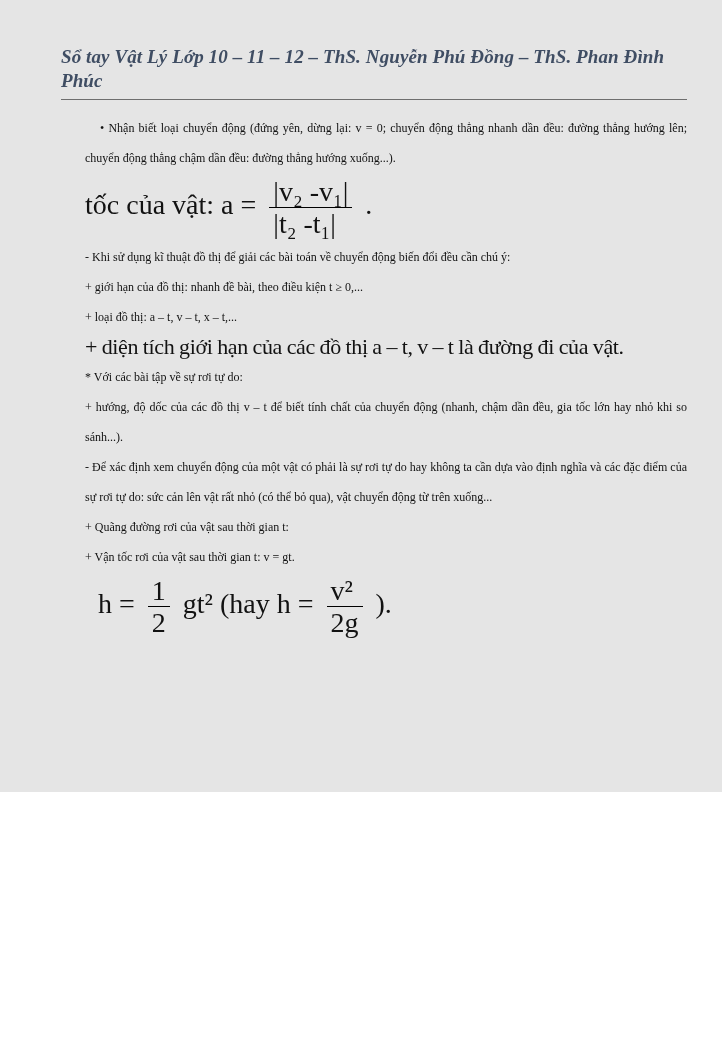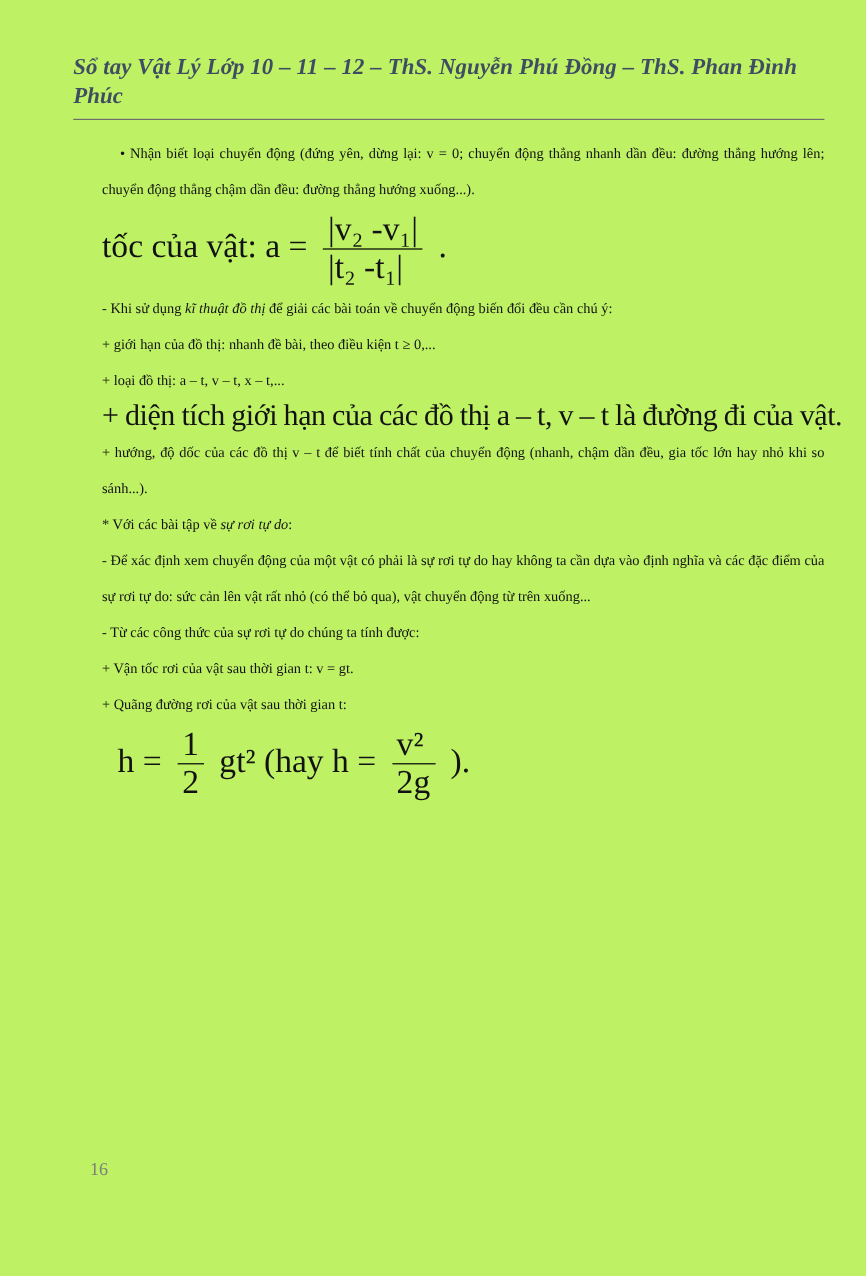--- a/index.html
+++ b/index.html
@@ -1,22 +1,22 @@
 <!DOCTYPE html>
 <html><head>
 <meta charset="utf-8">
 <style>
   * { margin: 0; padding: 0; box-sizing: border-box; }
   html, body { background: #ffffff; }
   body { width: 722px; }
   .page {
     position: relative;
     width: 722px;
-    height: 1063px;
-    background: #bef264;
+    height: 792px;
+    background: #e5e5e5;
     overflow: hidden;
     padding: 0 35px 0 85px;
     font-family: "Liberation Serif", "DejaVu Serif", serif;
     color: #141414;
   }
   
   .running-header {
     margin: 45px 0 0 -24px;
     border-bottom: 1.5px solid #6e6e6e;
     padding-bottom: 6px;
@@ -32,23 +32,23 @@
   
   .content { margin-top: 13px; }
   .para {
     font-size: 12px;
     line-height: 30px;
     text-align: justify;
     color: #121212;
   }
   .para.bullet { text-indent: 15px; }
   .para.one-line { text-align: left; }
-  .para .it { font-style: italic; }
+  .para .it { }
   .para.condensed {
-    font-size: 25px;
+    font-size: 22px;
     letter-spacing: -0.35px;
     word-spacing: -0.5px;
     white-space: nowrap;
   }
   
   .formula {
     font-size: 28px;
     line-height: 30px;
     margin: 2px 0 2px 0;
     color: #121212;
@@ -102,31 +102,30 @@
 
 
     <p class="para"><span>- Khi sử dụng </span><span class="it">kĩ thuật đồ thị</span><span> để giải các bài toán về chuyển động biến đổi đều cần chú ý:</span></p>
 
     <p class="para one-line">+ giới hạn của đồ thị: nhanh đề bài, theo điều kiện t ≥ 0,...</p>
 
     <p class="para one-line">+ loại đồ thị: a – t, v – t, x – t,...</p>
 
     <p class="para one-line condensed">+ diện tích giới hạn của các đồ thị a – t, v – t là đường đi của vật.</p>
 
+    <p class="para one-line"><span>* Với các bài tập về </span><span class="it">sự rơi tự do</span><span>:</span></p>
+
     <p class="para">+ hướng, độ dốc của các đồ thị v – t để biết tính chất của chuyển động (nhanh, chậm dần đều, gia tốc lớn hay nhỏ khi so sánh...).</p>
-
-    <p class="para one-line"><span>* Với các bài tập về </span><span class="it">sự rơi tự do</span><span>:</span></p>
 
     <p class="para">- Để xác định xem chuyển động của một vật có phải là sự rơi tự do hay không ta cần dựa vào định nghĩa và các đặc điểm của sự rơi tự do: sức cản lên vật rất nhỏ (có thể bỏ qua), vật chuyển động từ trên xuống...</p>
 
-    <p class="para one-line">- Từ các công thức của sự rơi tự do chúng ta tính được:</p>
+
+    <p class="para one-line">+ Quãng đường rơi của vật sau thời gian t:</p>
 
     <p class="para one-line">+ Vận tốc rơi của vật sau thời gian t: v = gt.</p>
-
-    <p class="para one-line">+ Quãng đường rơi của vật sau thời gian t:</p>
 
     <div class="formula indented">
       <span>h = </span><span class="fraction"><span class="num">1</span><span class="den">2</span></span><span> gt² (hay h = </span><span class="fraction"><span class="num">v²</span><span class="den">2g</span></span><span> ).</span>
     </div>
 
   </main>
 
   <footer class="page-footer">
     <span class="pageno">16</span>
   </footer>

